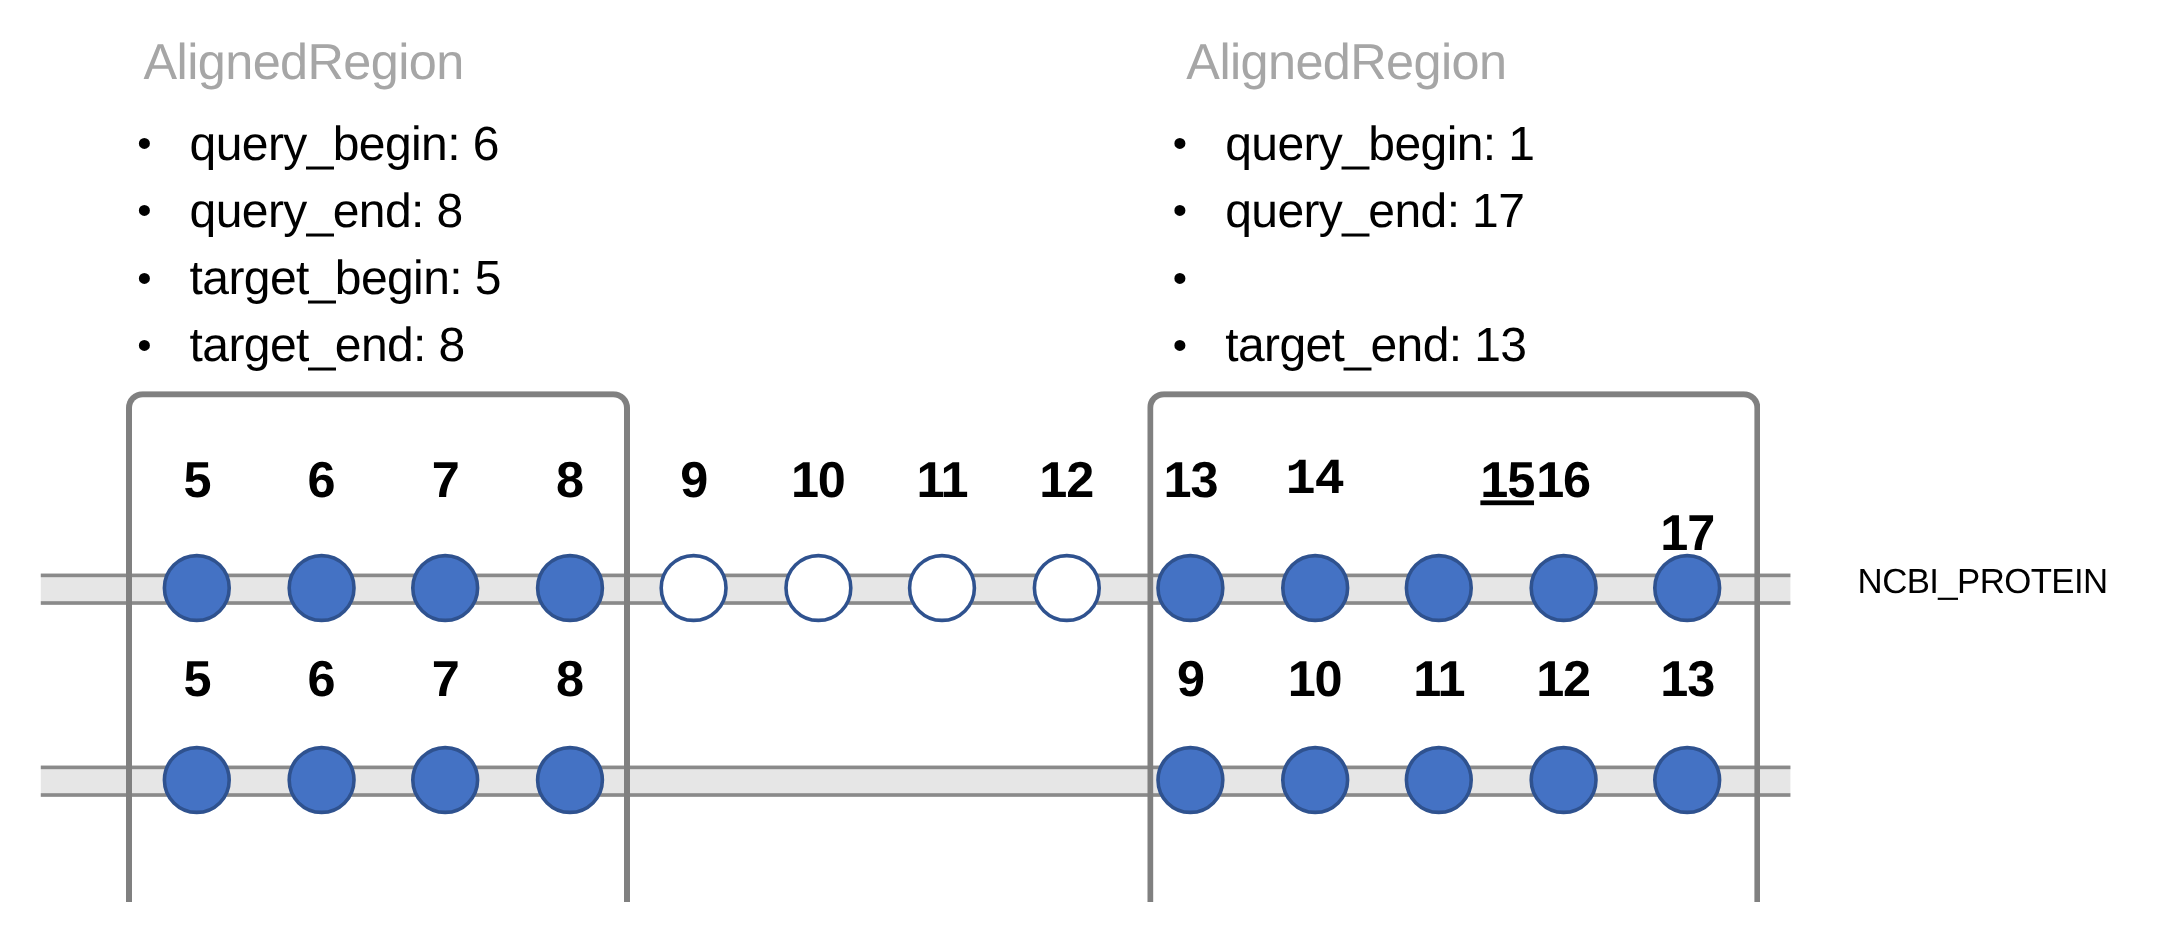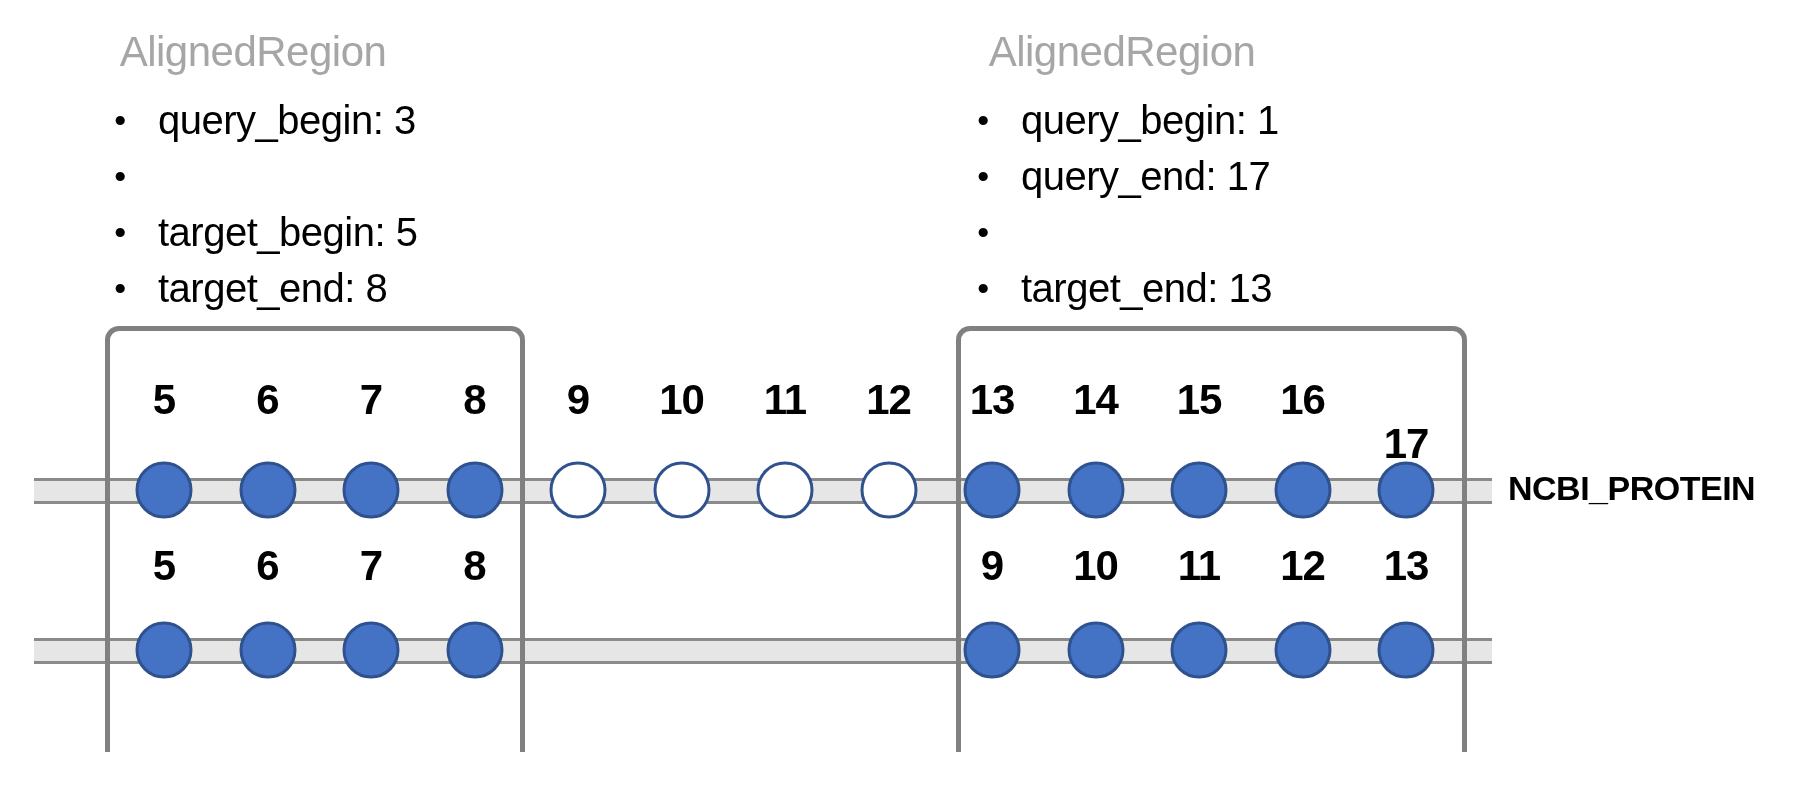--- a/index.html
+++ b/index.html
@@ -81,41 +81,42 @@
     background:var(--circle-fill,#4472c4);
     border:3px solid var(--circle-stroke,#2f528f);
   }
   .res-circle.open{
     background:#ffffff;
     border:3px solid var(--circle-stroke,#2f528f);
   }
   
   .track-label{
     position:absolute;
-    left:1508px;
-    font-size:34px;
-    font-weight:700;
+    left:1548px;
+    font-size:29px;
+    font-weight:400;
     letter-spacing:-0.5px;
     color:#000;
     white-space:nowrap;
   }
 </style>
 </head>
 <body>
 
 <div id="stage" style="--circle-fill: #4472C4; --circle-stroke: #2F528F; --title-gray: #A6A6A6;">
 
   <div class="region-title" style="left:93px; top:28px;">AlignedRegion</div>
   <div class="bullet-list" style="left:100px; top:92px;">
     <div class="bullet-row">
       <span class="bullet-dot">•</span>
-      <span class="bullet-text">query_begin: 3</span>
-    </div>
-    <div class="bullet-row">
-      <span class="bullet-dot">•</span>
+      <span class="bullet-text">query_begin: 6</span>
+    </div>
+    <div class="bullet-row">
+      <span class="bullet-dot">•</span>
+      <span class="bullet-text">query_end: 8</span>
     </div>
     <div class="bullet-row">
       <span class="bullet-dot">•</span>
       <span class="bullet-text">target_begin: 5</span>
     </div>
     <div class="bullet-row">
       <span class="bullet-dot">•</span>
       <span class="bullet-text">target_end: 8</span>
     </div>
   </div>
@@ -157,23 +158,23 @@
       <div class="res-num" style="left: 578px; top: 400px;">9</div>
       <div class="res-circle open" style="left: 578px; top: 490px;"></div>
       <div class="res-num" style="left: 681.5px; top: 400px;">10</div>
       <div class="res-circle open" style="left: 681.5px; top: 490px;"></div>
       <div class="res-num" style="left: 785px; top: 400px;">11</div>
       <div class="res-circle open" style="left: 785px; top: 490px;"></div>
       <div class="res-num" style="left: 888.5px; top: 400px;">12</div>
       <div class="res-circle open" style="left: 888.5px; top: 490px;"></div>
       <div class="res-num" style="left: 992px; top: 400px;">13</div>
       <div class="res-circle filled" style="left: 992px; top: 490px;"></div>
-      <div class="res-num" style="left: 1095.5px; top: 400px;">14</div>
+      <div class="res-num" style="left: 1095.5px; top: 400px; font-family: Liberation Mono, monospace;">14</div>
       <div class="res-circle filled" style="left: 1095.5px; top: 490px;"></div>
-      <div class="res-num" style="left: 1199px; top: 400px;">15</div>
+      <div class="res-num" style="left: 1256px; top: 400px; text-decoration: underline;">15</div>
       <div class="res-circle filled" style="left: 1199px; top: 490px;"></div>
       <div class="res-num" style="left: 1302.5px; top: 400px;">16</div>
       <div class="res-circle filled" style="left: 1302.5px; top: 490px;"></div>
       <div class="res-num" style="left: 1406px; top: 400px; margin-top: 44px;">17</div>
       <div class="res-circle filled" style="left: 1406px; top: 490px;"></div>
     </div>
   <div>
       <div class="res-num" style="left: 164px; top: 566px;">5</div>
       <div class="res-circle filled" style="left: 164px; top: 650px;"></div>
       <div class="res-num" style="left: 267.5px; top: 566px;">6</div>

